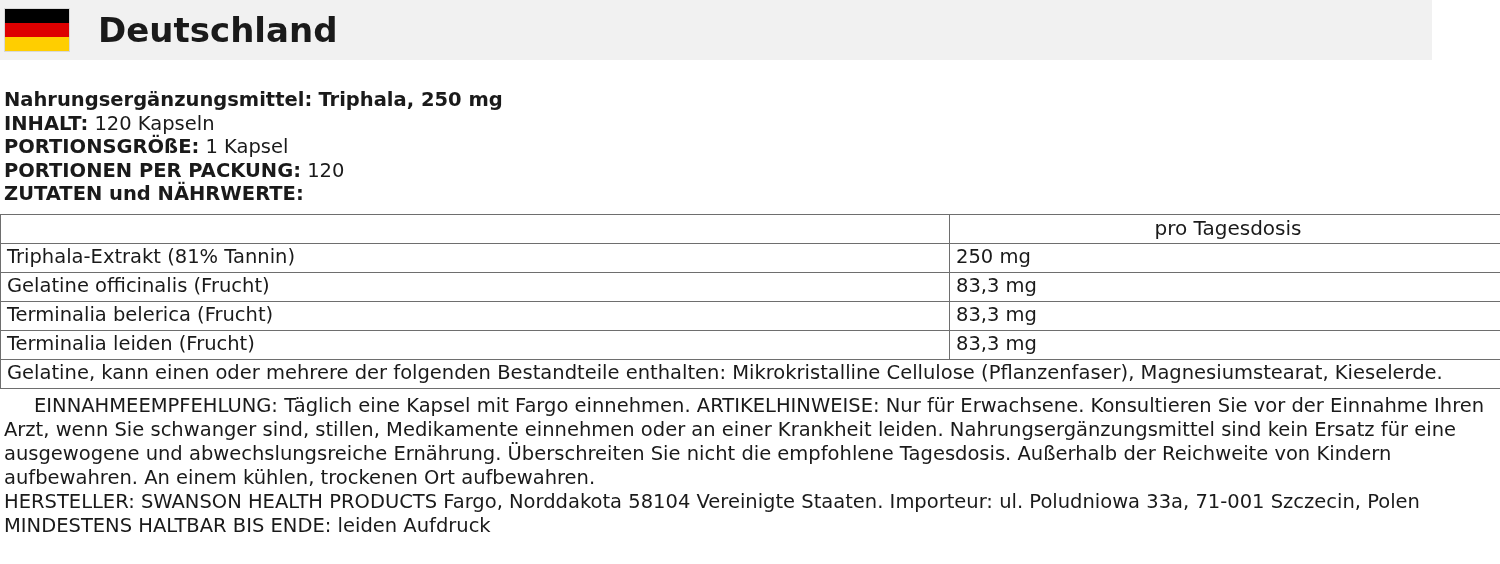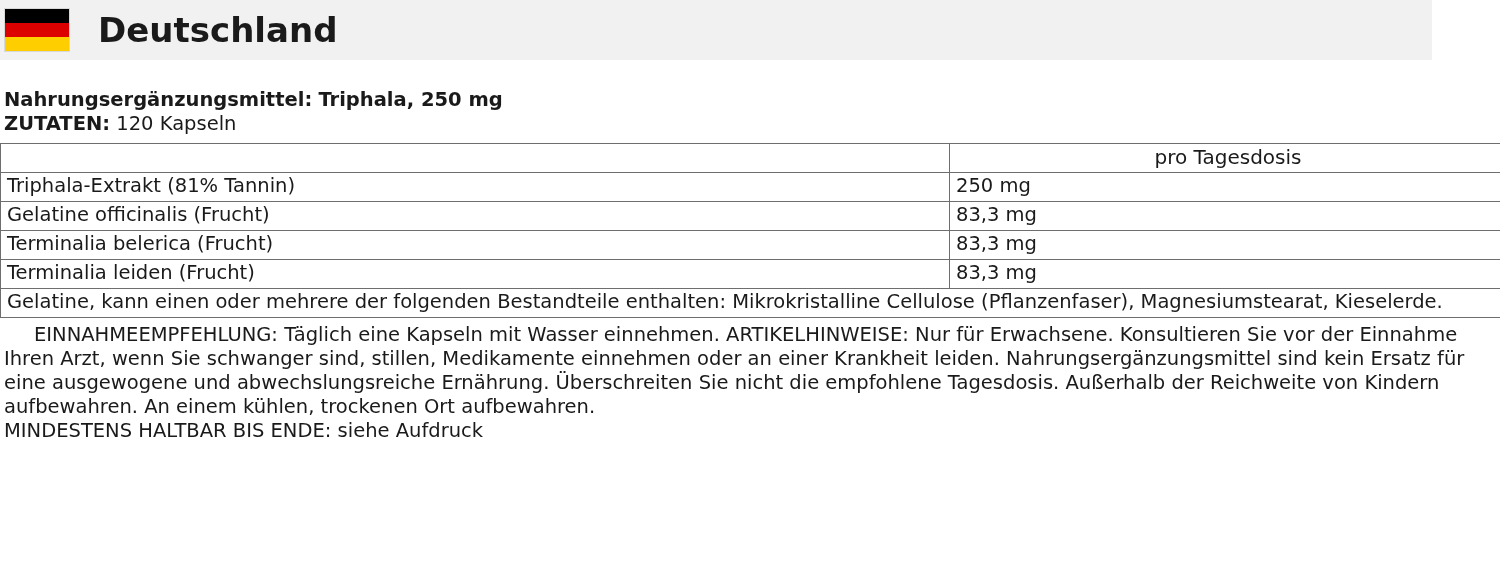--- a/index.html
+++ b/index.html
@@ -115,22 +115,33 @@
     </div>
     <div class="country-title">Deutschland</div>
   </div>
 
   <div class="intro">
     <div class="row">
       <b>Nahrungsergänzungsmittel:</b>
       <b>Triphala, 250 mg</b>
     </div>
     <div class="row">
-      <b>ZUTATEN:</b>
+      <b>INHALT:</b>
       <span>120 Kapseln</span>
+    </div>
+    <div class="row">
+      <b>PORTIONSGRÖßE:</b>
+      <span>1 Kapsel</span>
+    </div>
+    <div class="row">
+      <b>PORTIONEN PER PACKUNG:</b>
+      <span>120</span>
+    </div>
+    <div class="row">
+      <b>ZUTATEN und NÄHRWERTE:</b>
     </div>
   </div>
 
   <table class="facts">
     <tbody>
       <tr>
         <td class="col-name hdr-blank"></td>
         <td class="col-val hdr-val">pro Tagesdosis</td>
       </tr>
       <tr>
@@ -151,23 +162,27 @@
       </tr>
       <tr>
         <td class="footnote" colspan="2">Gelatine, kann einen oder mehrere der folgenden Bestandteile enthalten: Mikrokristalline Cellulose (Pflanzenfaser), Magnesiumstearat, Kieselerde.</td>
       </tr>
     </tbody>
   </table>
 
   <div class="body-text">
     <p class="para">
       <span class="indent"></span><b>EINNAHMEEMPFEHLUNG:</b>
-      <span>Täglich eine Kapseln mit Wasser einnehmen.</span>
+      <span>Täglich eine Kapsel mit Fargo einnehmen.</span>
       <b>ARTIKELHINWEISE:</b>
       <span>Nur für Erwachsene. Konsultieren Sie vor der Einnahme Ihren Arzt, wenn Sie schwanger sind, stillen, Medikamente einnehmen oder an einer Krankheit leiden. Nahrungsergänzungsmittel sind kein Ersatz für eine ausgewogene und abwechslungsreiche Ernährung. Überschreiten Sie nicht die empfohlene Tagesdosis. Außerhalb der Reichweite von Kindern aufbewahren. An einem kühlen, trockenen Ort aufbewahren.</span>
     </p>
     <p class="para">
+      <b>HERSTELLER:</b>
+      <span>SWANSON HEALTH PRODUCTS Fargo, Norddakota 58104 Vereinigte Staaten. Importeur: ul. Poludniowa 33a, 71-001 Szczecin, Polen</span>
+    </p>
+    <p class="para">
       <b>MINDESTENS HALTBAR BIS ENDE:</b>
-      <span>siehe Aufdruck</span>
+      <span>leiden Aufdruck</span>
     </p>
   </div>
 
 </div>
 
 </body></html>

